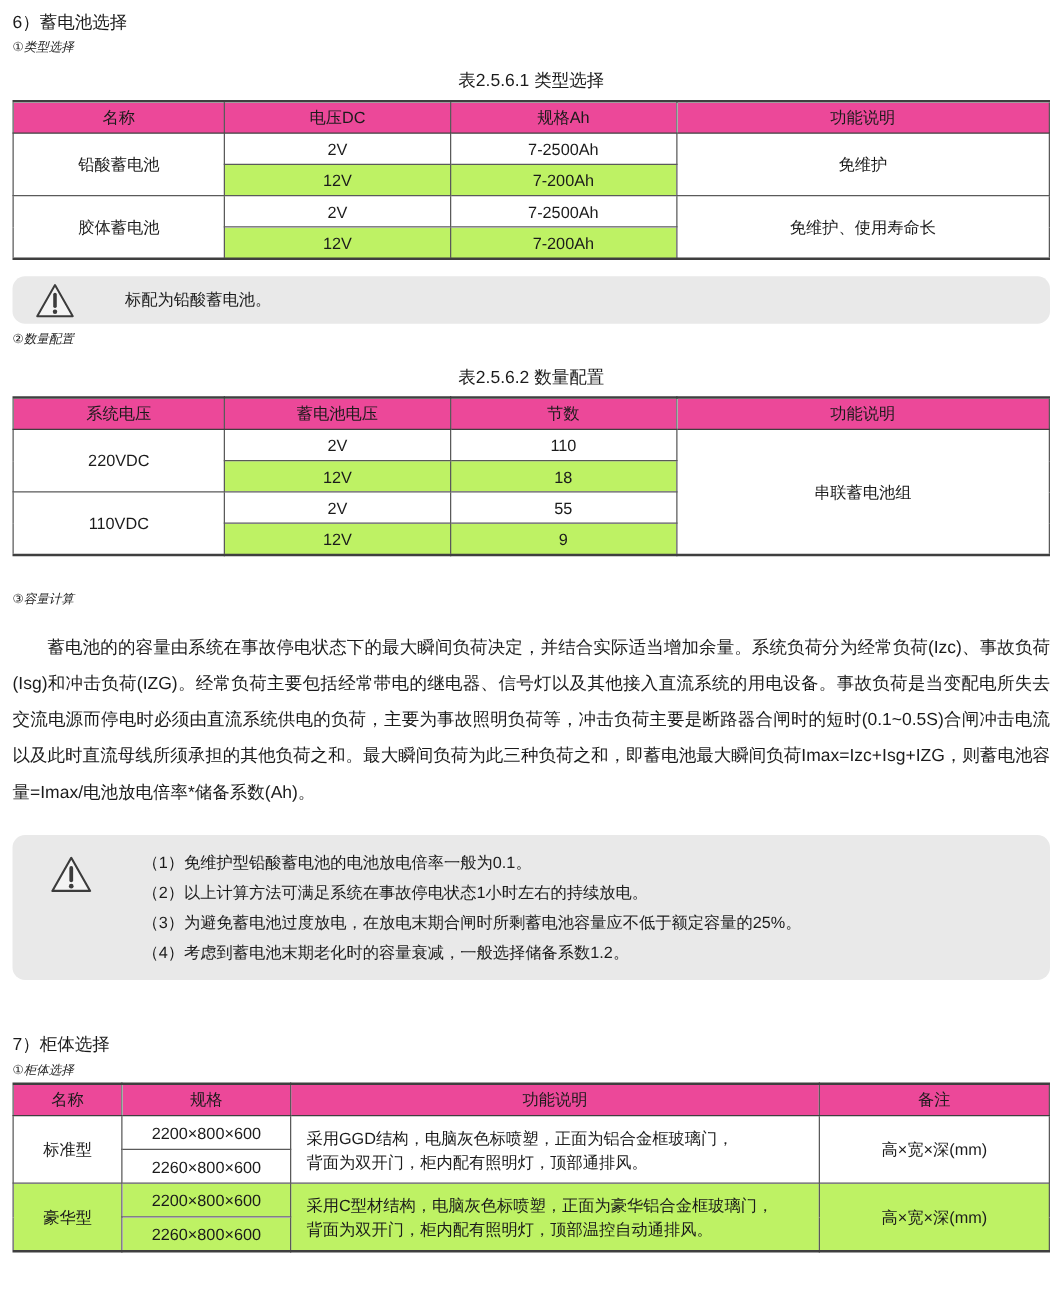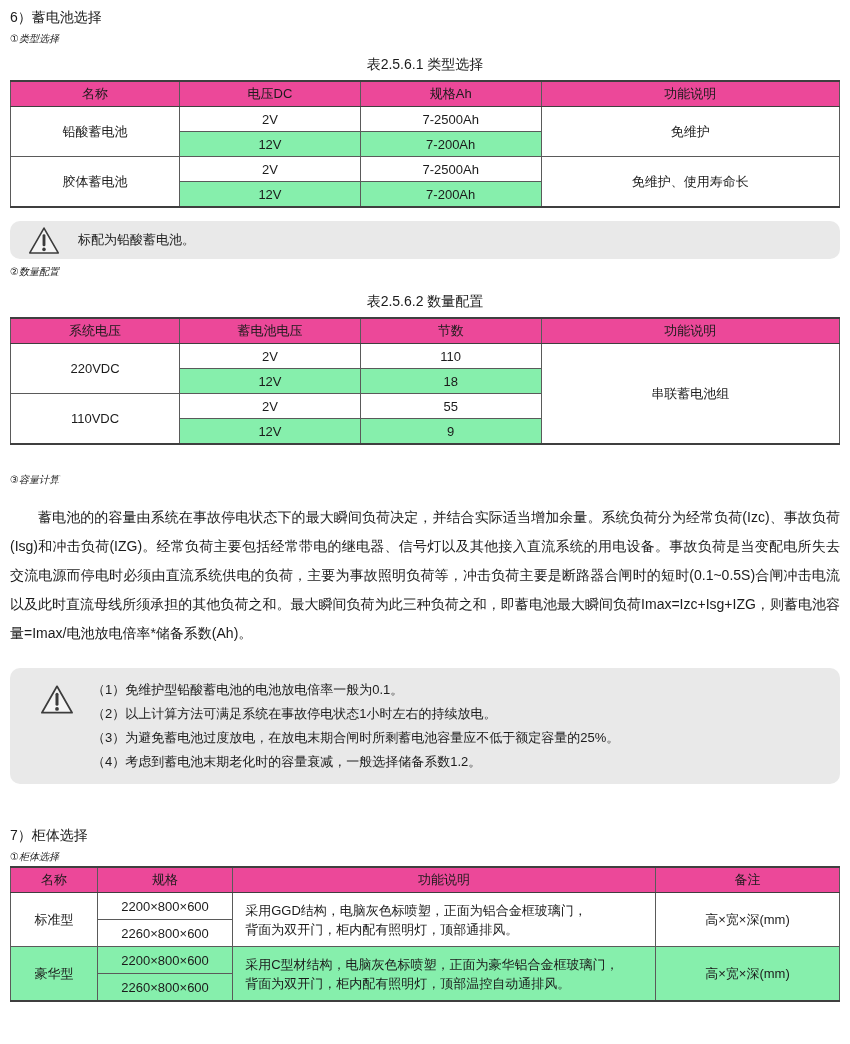--- a/index.html
+++ b/index.html
@@ -15,28 +15,28 @@
   .h-sub{font-size:10px;line-height:18px;margin:4px 0 0 0;font-style:italic;}
   .caption{font-size:14px;text-align:center;margin:8px 0 6px 0;}
 
   table{width:100%;border-collapse:collapse;table-layout:fixed;
         border-top:2px solid #3f3f3f;border-bottom:2px solid #3f3f3f;}
   th,td{border:1px solid #5a5a5a;font-size:13px;font-weight:normal;
         text-align:center;vertical-align:middle;height:22px;padding:1px 5px;
         overflow:hidden;}
   th{background:#ec4899;}
   thead th{border-bottom:1.5px solid #3f3f3f;}
-  td.shaded{background:#86efac;}
+  td.shaded{background:#bef264;}
   .t3 td{height:24px;}
   td.desc{text-align:left;padding-left:12px;line-height:19px;}
   .desc-line{font-size:13px;}
 
   .note{
     background:#e9e9e9;border-radius:10px;
-    display:flex;align-items:center;gap:18px;
+    display:flex;align-items:center;gap:40px;
     padding:4px 18px;min-height:38px;box-sizing:border-box;
   }
   .note.multi{align-items:flex-start;padding:12px 18px;}
   .note.multi .warn-wrap{margin-top:4px;margin-left:12px;}
   .note-text{font-size:13px;line-height:20px;}
   .note-items{display:flex;flex-direction:column;gap:4px;}
   .note-items .note-text{line-height:20px;}
   .warn-wrap{flex:0 0 auto;display:flex;}
 
   .para{

